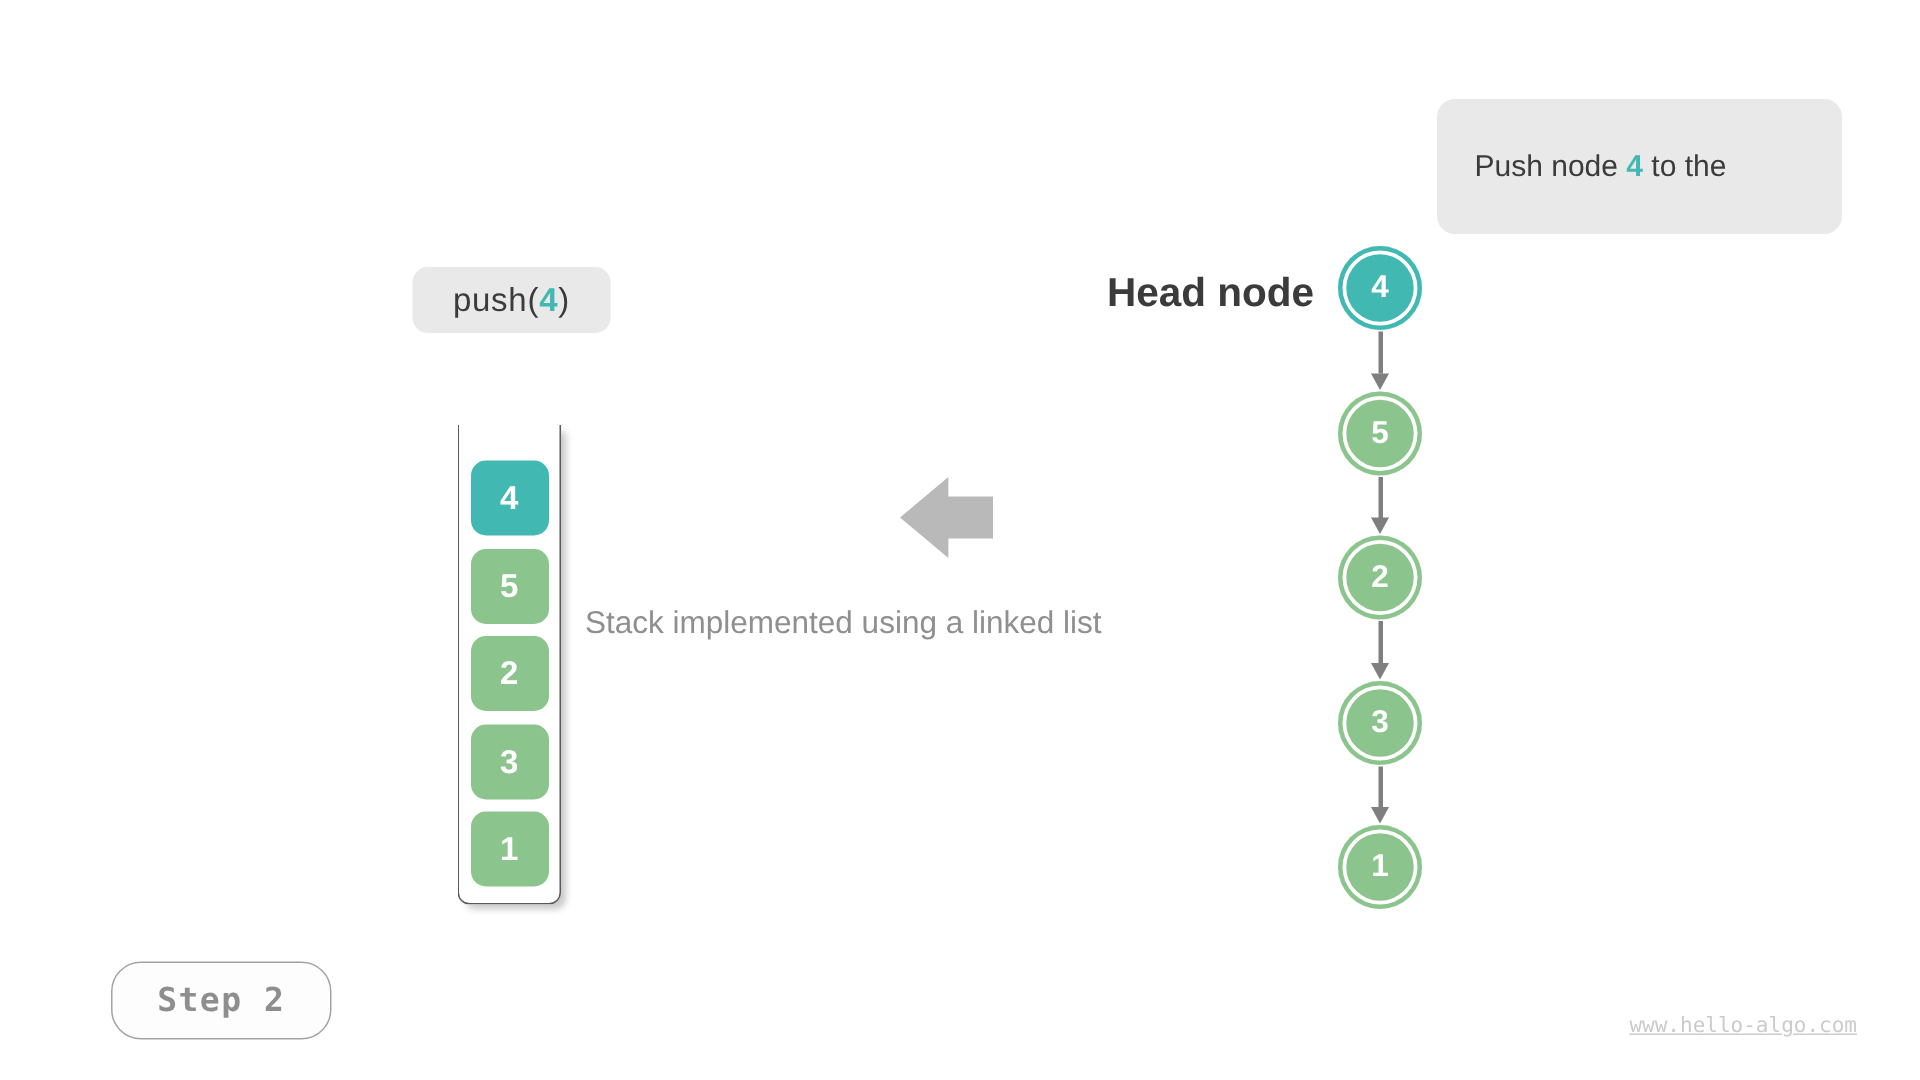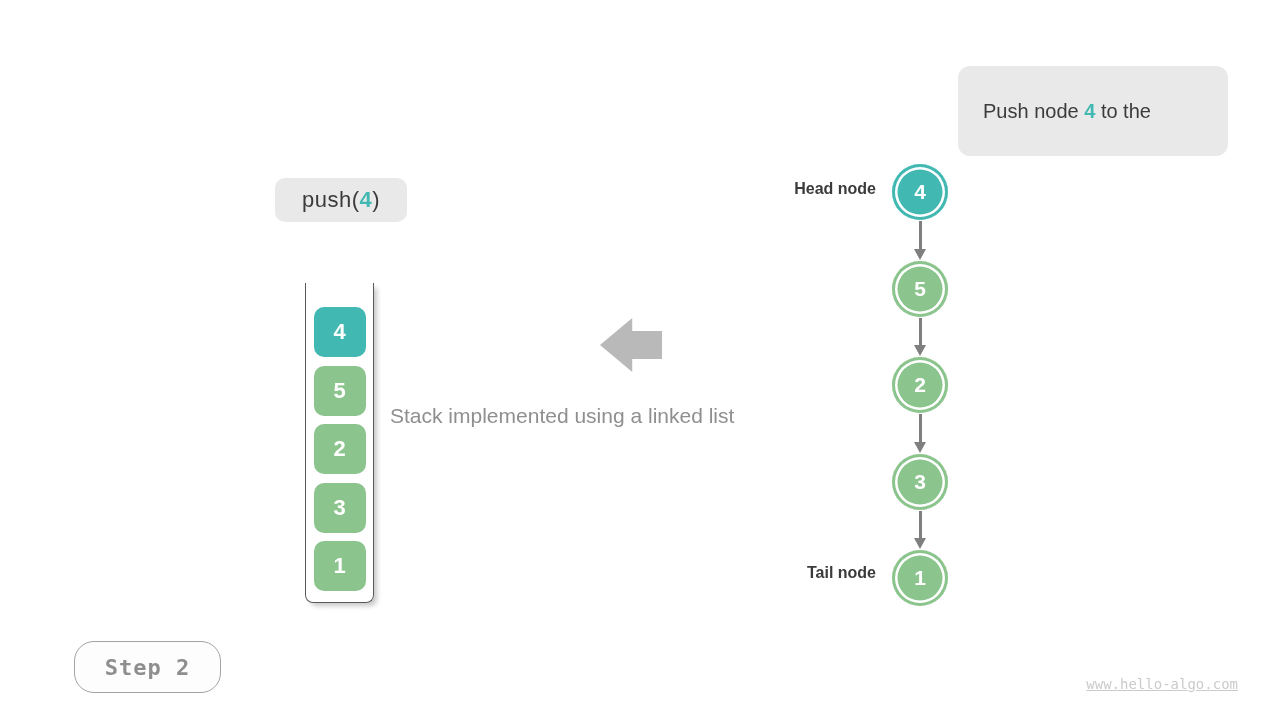--- a/index.html
+++ b/index.html
@@ -55,21 +55,21 @@
 
   
   .caption {
     position:absolute; left:390px; top:404px; width:500px; 
     font-size:21px; color:var(--caption-gray);
   }
 
   
   .ll-label {
     position:absolute; left:696px; width:180px; text-align:right;
-    font-weight:700; font-size:16px; color:var(--text-dark);
+    font-weight:700; font-size:27px; color:var(--text-dark);
   }
   .ll-label.head { top:180px; }
   .ll-label.tail { top:564px; }
 
   
   .circle {
     position:absolute; left:892px; width:56px; height:56px; border-radius:50%;
     color:#fff; font-weight:700; font-size:21px;
     display:flex; align-items:center; justify-content:center;
   }
@@ -124,21 +124,20 @@
     <div class="snode green">5</div>
     <div class="snode green">2</div>
     <div class="snode green">3</div>
     <div class="snode green">1</div>
   </div>
 
   <div class="big-arrow"></div>
   <div class="caption">Stack implemented using a linked list</div>
 
   <div class="ll-label head">Head node</div>
-  <div class="ll-label tail">Tail node</div>
 
   <div class="circle teal cp0">4</div>
   <div class="circle green cp1">5</div>
   <div class="circle green cp2">2</div>
   <div class="circle green cp3">3</div>
   <div class="circle green cp4">1</div>
 
   <div class="vline a0l"></div>
   <div class="vhead a0h"></div>
   <div class="vline a1l"></div>

